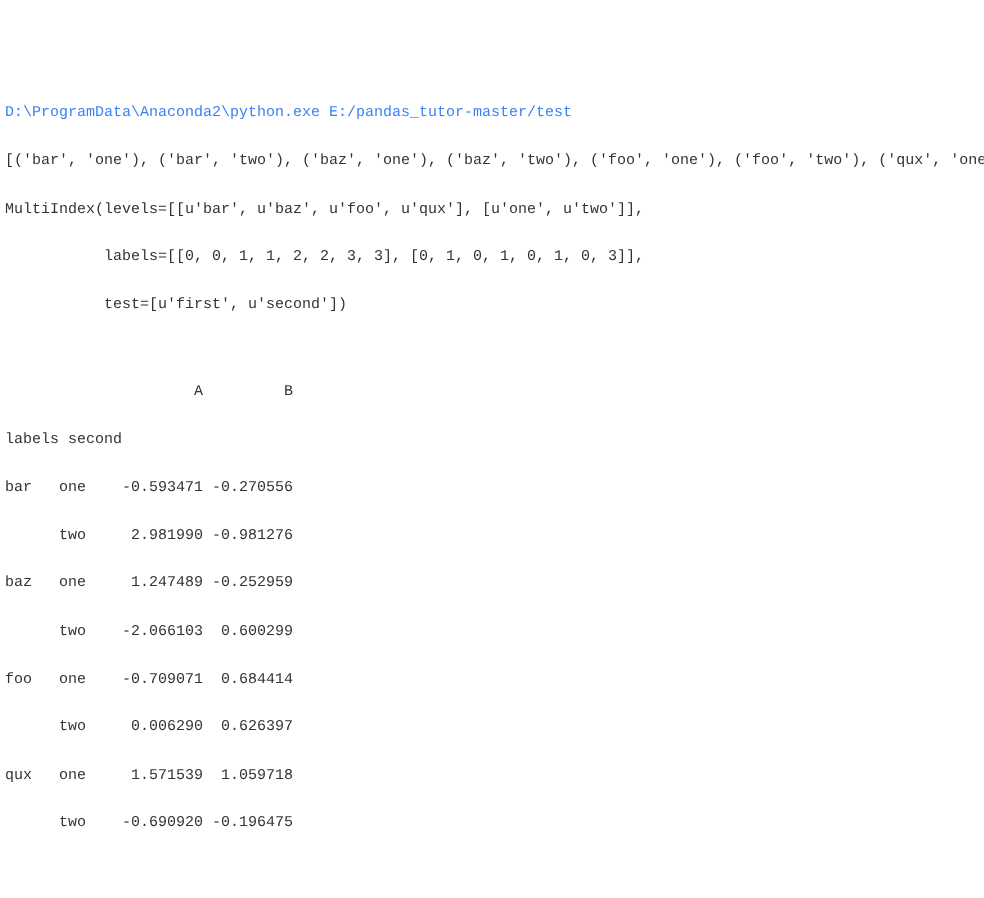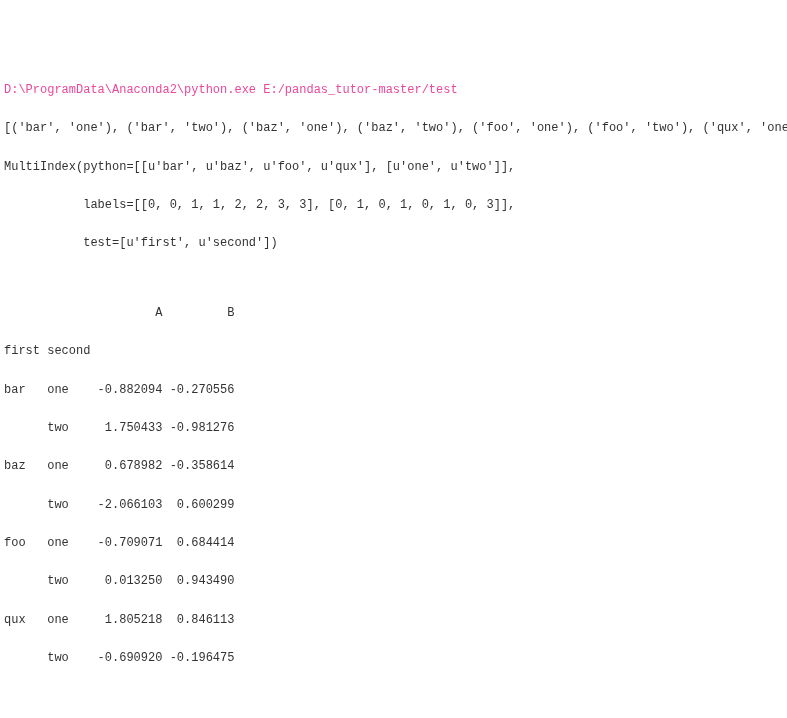--- a/index.html
+++ b/index.html
@@ -6,49 +6,49 @@
       font-family: "Courier New", monospace;
       font-size: 12px;
       background: #ffffff;
       color: #333333;
       margin: 0;
       padding: 4px;
       white-space: pre;
       line-height: 1.6;
     }
     .path-line {
-      color: #ec4899;
+      color: #3b82f6;
     }
     .output {
       color: #333333;
     }
     .blank {
       height: 12px;
     }
   </style>
 </head>
 <body>
 
 
 
 <div class="path-line">D:\ProgramData\Anaconda2\python.exe E:/pandas_tutor-master/test</div>
 <div class="output">[('bar', 'one'), ('bar', 'two'), ('baz', 'one'), ('baz', 'two'), ('foo', 'one'), ('foo', 'two'), ('qux', 'one'), ('qux', 'two')]</div>
-<div class="output">MultiIndex(python=[[u'bar', u'baz', u'foo', u'qux'], [u'one', u'two']],</div>
+<div class="output">MultiIndex(levels=[[u'bar', u'baz', u'foo', u'qux'], [u'one', u'two']],</div>
 <div class="output">           labels=[[0, 0, 1, 1, 2, 2, 3, 3], [0, 1, 0, 1, 0, 1, 0, 3]],</div>
 <div class="output">           test=[u'first', u'second'])</div>
 <div class="blank"></div>
 <div class="output">                     A         B</div>
-<div class="output">first second                    </div>
-<div class="output">bar   one    -0.882094 -0.270556</div>
-<div class="output">      two     1.750433 -0.981276</div>
-<div class="output">baz   one     0.678982 -0.358614</div>
+<div class="output">labels second                    </div>
+<div class="output">bar   one    -0.593471 -0.270556</div>
+<div class="output">      two     2.981990 -0.981276</div>
+<div class="output">baz   one     1.247489 -0.252959</div>
 <div class="output">      two    -2.066103  0.600299</div>
 <div class="output">foo   one    -0.709071  0.684414</div>
-<div class="output">      two     0.013250  0.943490</div>
-<div class="output">qux   one     1.805218  0.846113</div>
+<div class="output">      two     0.006290  0.626397</div>
+<div class="output">qux   one     1.571539  1.059718</div>
 <div class="output">      two    -0.690920 -0.196475</div>
 <div class="blank"></div>
 
 
 
 
 
 
 
 

